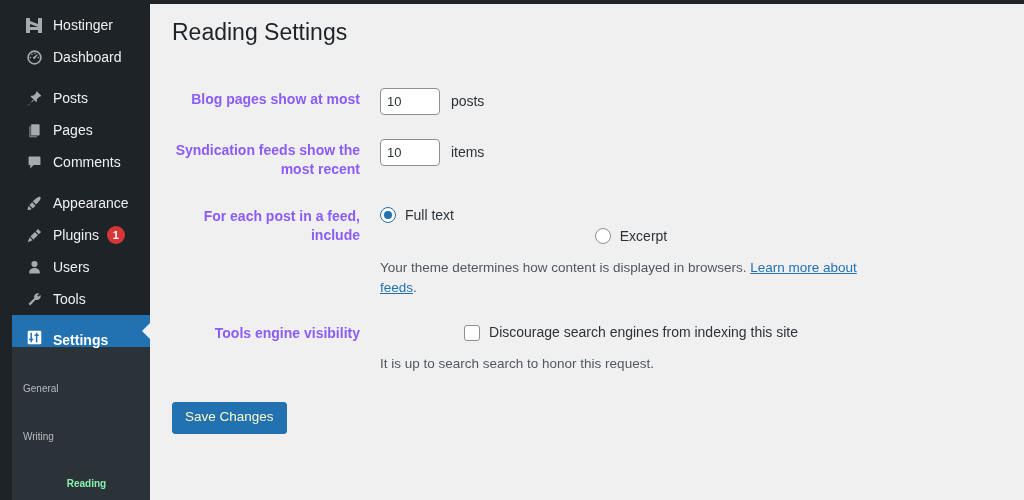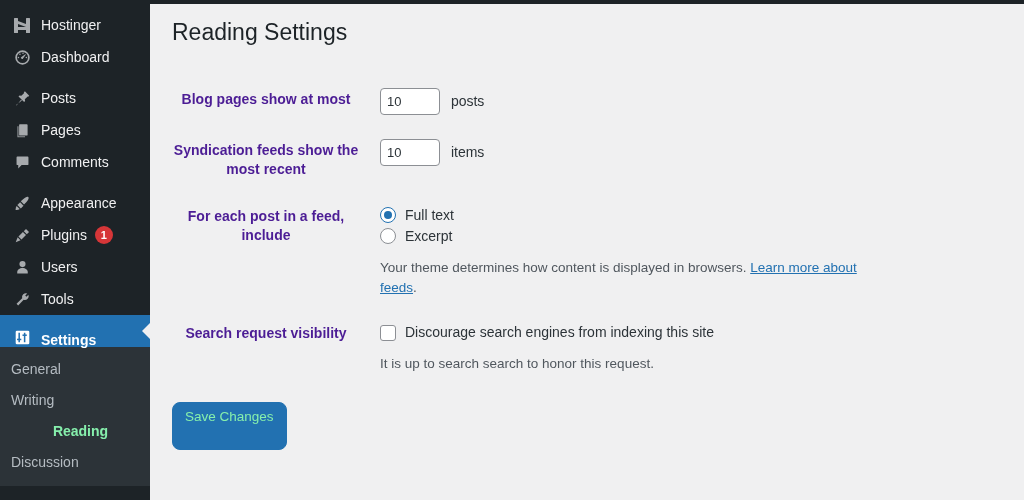--- a/index.html
+++ b/index.html
@@ -22,20 +22,21 @@
     width: 1024px; height: 4px;
     background: #1d2327;
   }
 
   
   .sidebar {
     position: absolute; top: 0; left: 0;
     width: 150px; height: 500px;
     background: #1d2327;
     overflow: hidden;
+    padding-left: 12px;
   }
   .menu-group { padding: 0; }
   .spacer-8 { height: 9px; }
   .menu-item {
     position: relative;
     display: flex;
     align-items: center;
     height: 32px;
     padding-left: 11px;
     color: #f0f0f1;
@@ -84,24 +85,25 @@
     line-height: 1;
   }
 
   .submenu {
     background: #2c3338;
     padding: 7px 0 8px 0;
   }
   .submenu-item {
     display: block;
     padding: 6px 0 6px 11px;
-    font-size: 14px;
+    font-size: 10px;
     color: #b5bcc2;
     line-height: 1.35;
     white-space: nowrap;
+    margin-top: 22px;
   }
   .submenu-item.active {
     color: #86efac;
     font-weight: 700;
     text-align: center;
   }
 
   
   .content {
     position: absolute;
@@ -118,25 +120,25 @@
     margin: 0 0 28px 0;
     padding: 0;
   }
 
   table.form-table {
     border-collapse: collapse;
     width: 720px;
   }
   table.form-table th {
     width: 208px;
-    text-align: center;
+    text-align: right;
     vertical-align: top;
     font-size: 14px;
     font-weight: 700;
-    color: #4c1d95;
+    color: #8b5cf6;
     line-height: 1.35;
     padding: 14px 20px 14px 0;
   }
   table.form-table td {
     vertical-align: top;
     padding: 12px 10px 12px 0;
     font-size: 14px;
     color: #3c434a;
     line-height: 1.5;
   }
@@ -158,21 +160,21 @@
     font-size: 14px;
     color: #2c3338;
     vertical-align: middle;
   }
 
   .choice {
     display: flex;
     align-items: center;
     margin-bottom: 0;
   }
-  .choice:last-of-type { margin-bottom: 0; }
+  .choice:last-of-type { margin-bottom: 0; justify-content: center; }
   .radio {
     width: 16px; height: 16px;
     border: 1px solid #8c8f94;
     border-radius: 50%;
     background: #fff;
     margin-right: 9px;
     flex: 0 0 16px;
     position: relative;
   }
   .radio.checked { border-color: #2271b1; }
@@ -203,25 +205,25 @@
     line-height: 1.5;
   }
   p.desc a {
     color: #2271b1;
     text-decoration: underline;
   }
 
   .btn-primary {
     display: inline-block;
     margin-top: 16px;
-    padding: 7px 12px 24px 12px;
+    padding: 7px 12px 8px 12px;
     background: #2271b1;
     border: 1px solid #2271b1;
-    border-radius: 8px;
-    color: #86efac;
+    border-radius: 3px;
+    color: #fef9c3;
     font-family: "Liberation Sans", sans-serif;
     font-size: 13.5px;
     font-weight: 400;
     line-height: 1.1;
     cursor: pointer;
   }
 </style>
 </head>
 <body>
 
@@ -416,21 +418,21 @@
               <span class="radio"></span>
               <span class="choice-label">Excerpt</span>
             </div>
             <p class="desc">
               <span>Your theme determines how content is displayed in browsers. </span><a href="#">Learn more about feeds</a><span>.</span>
             </p>
           </td>
         </tr>
 
         <tr>
-          <th>Search request visibility</th>
+          <th>Tools engine visibility</th>
           <td>
             <div class="choice">
               <span class="checkbox"></span>
               <span class="choice-label">Discourage search engines from indexing this site</span>
             </div>
             <p class="desc">It is up to search search to honor this request.</p>
           </td>
         </tr>
 
       </tbody>

